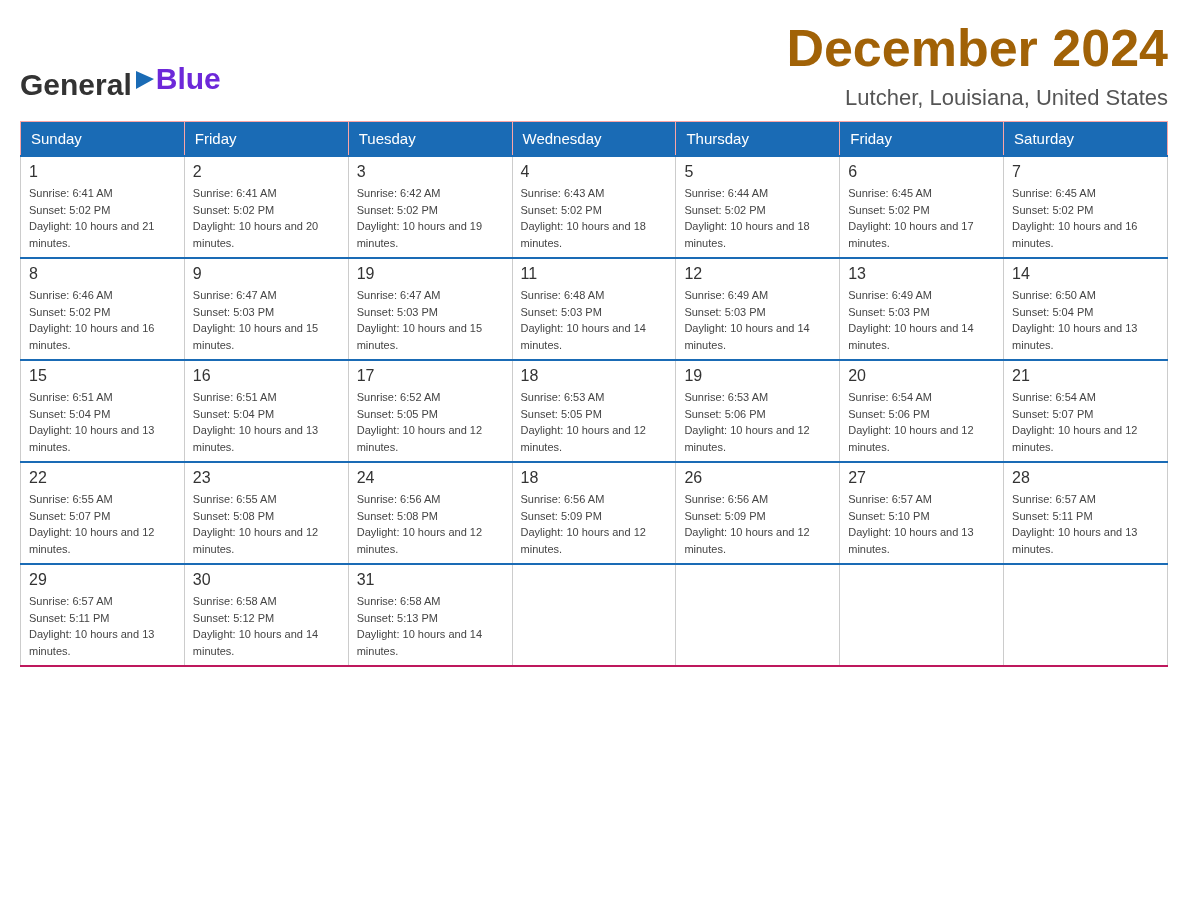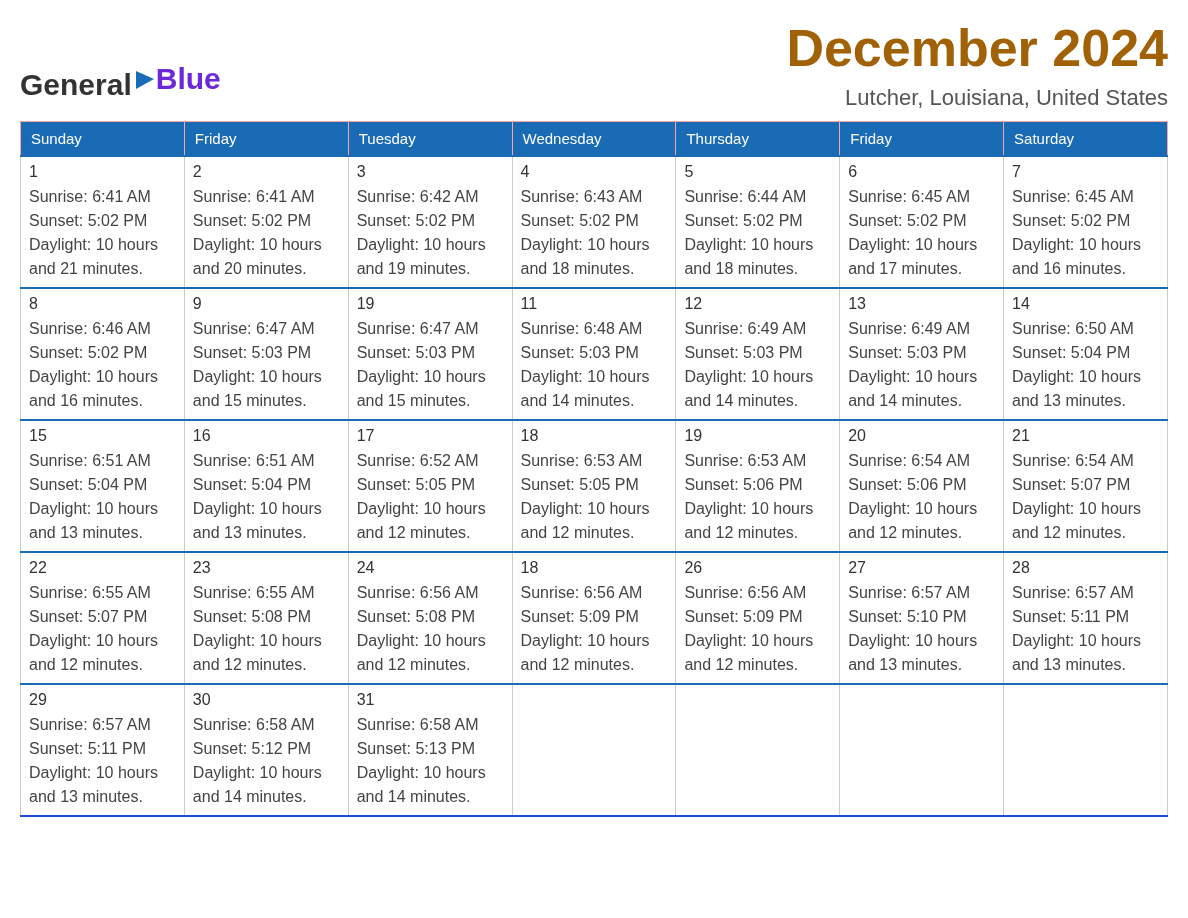--- a/index.html
+++ b/index.html
@@ -59,26 +59,26 @@
       min-height: 90px;
       background: #fff;
     }
     .day-number {
       font-size: 16px;
       font-weight: normal;
       color: #333;
       margin-bottom: 4px;
     }
     .day-info {
-      font-size: 16px;
+      font-size: 11px;
       color: #444;
       line-height: 1.5;
     }
     .calendar tr:last-child td {
-      border-bottom: 2px solid #1d4ed8;
+      border-bottom: 2px solid #be185d;
     }
     .calendar thead tr th:first-child {
       border-top-left-radius: 0;
     }
     .row-border td {
       border-top: 2px solid #1a6bb5;
     }
     .logo-general {
       font-size: 30px;
       font-weight: bold;

